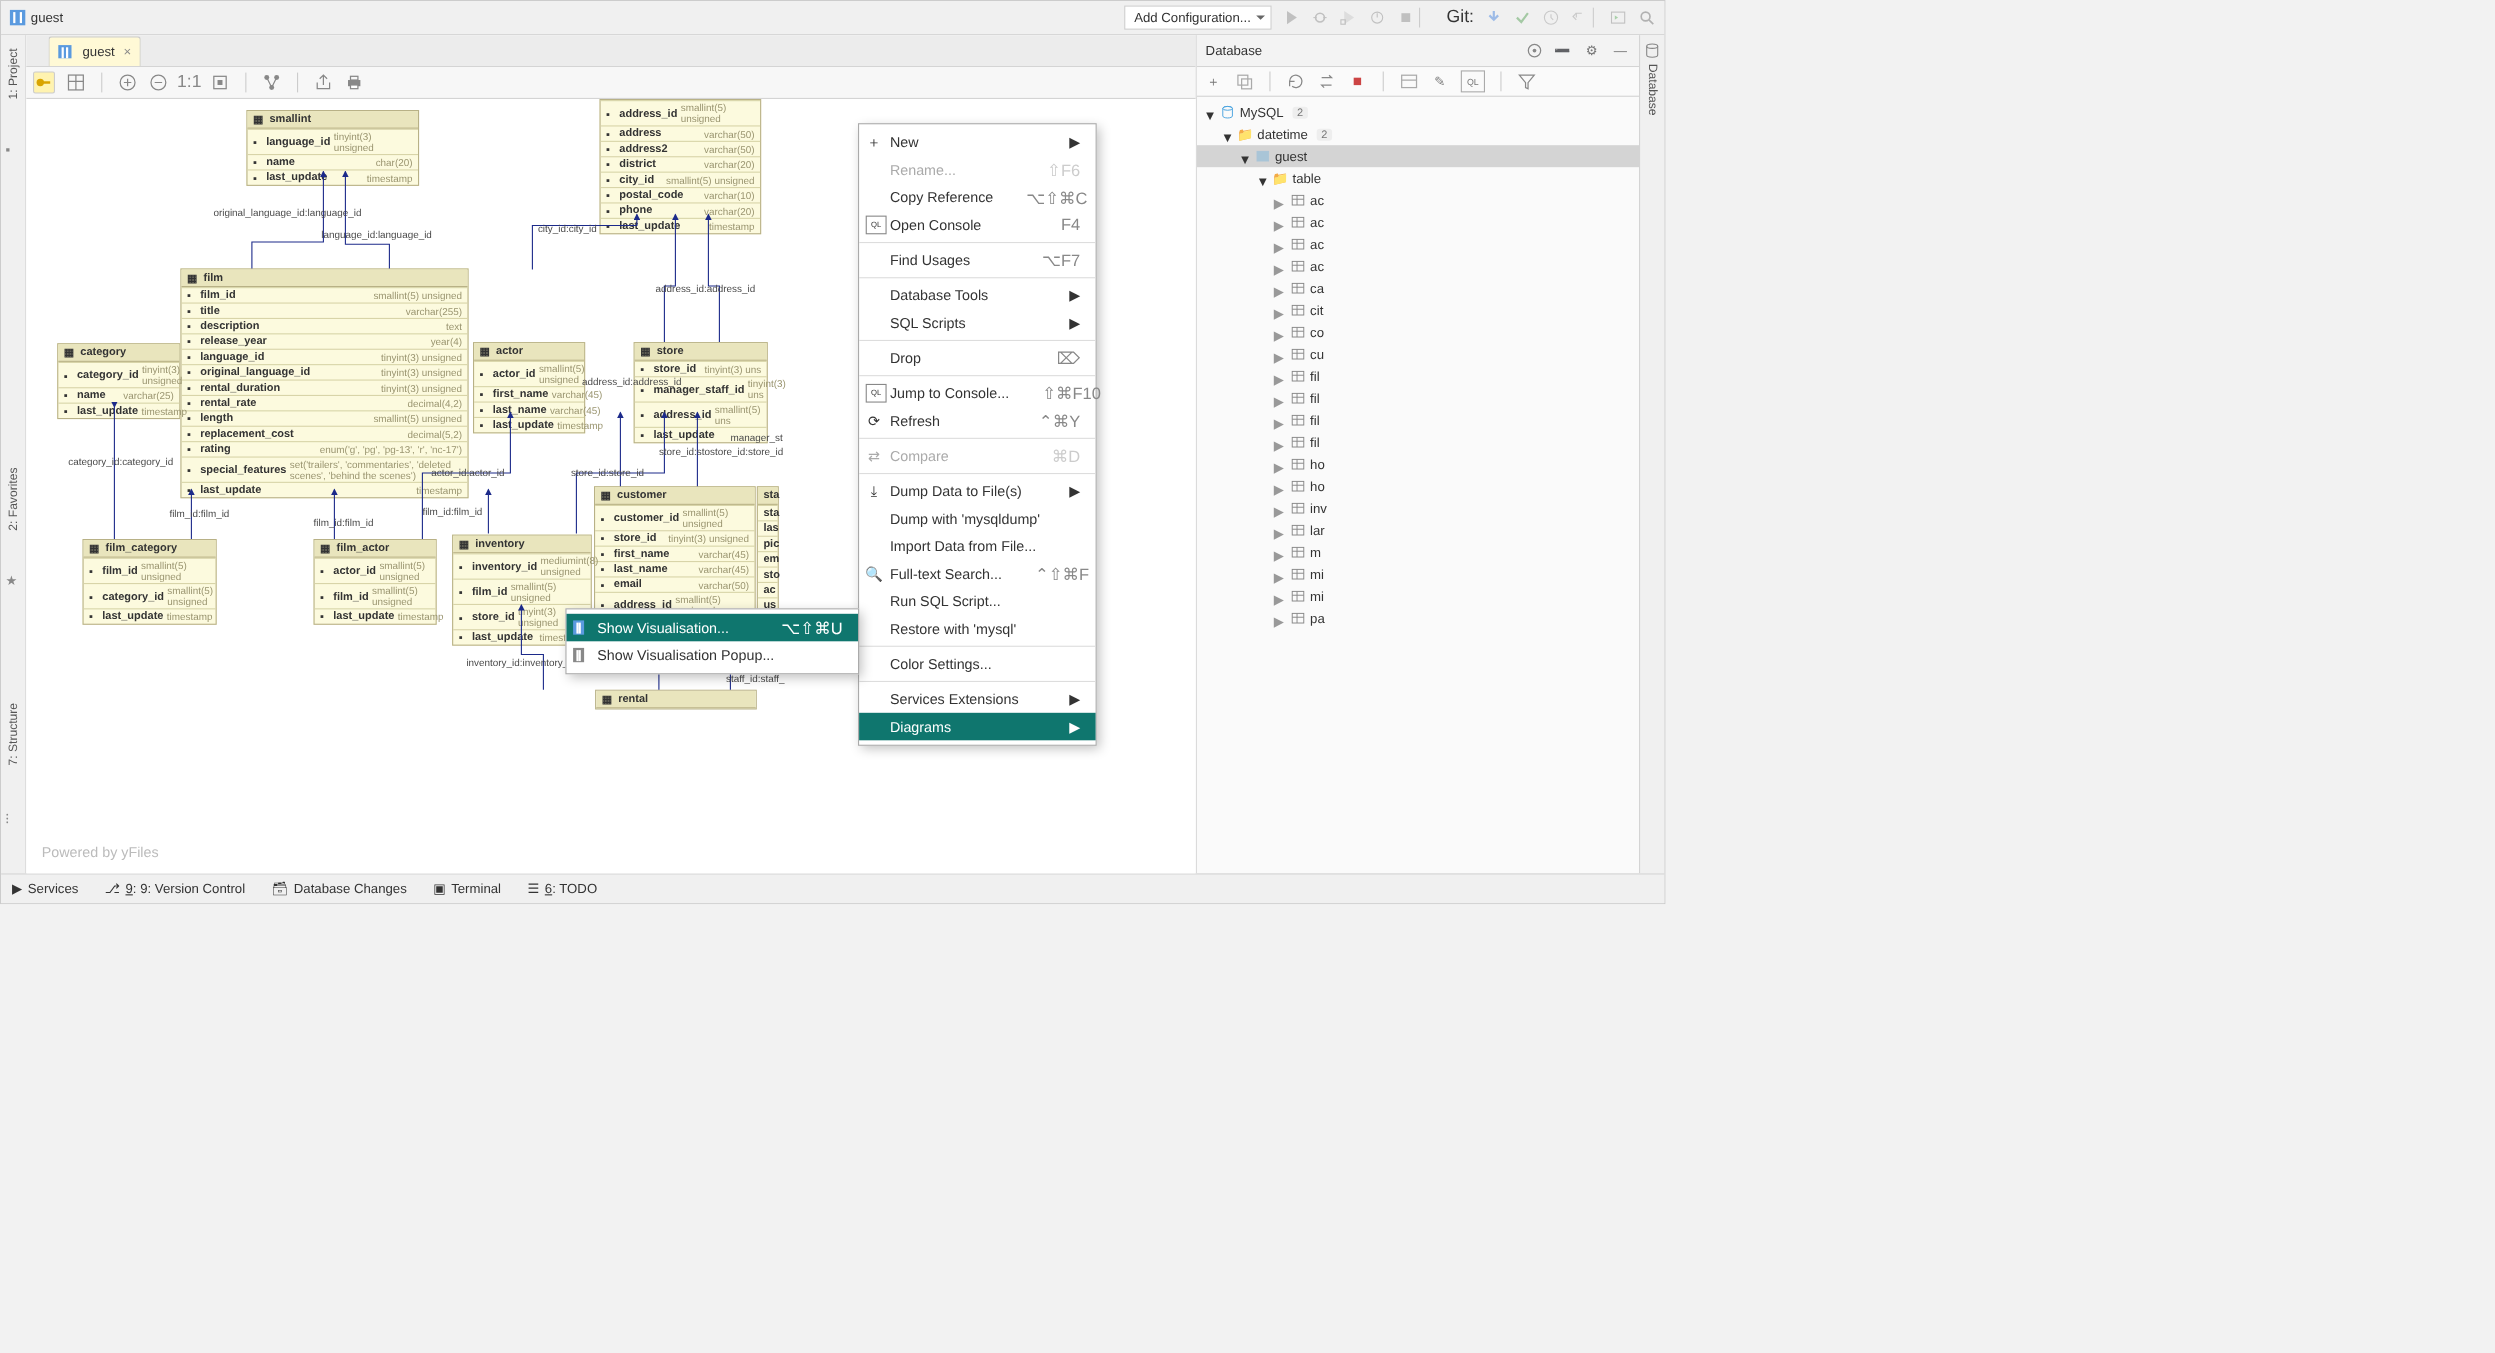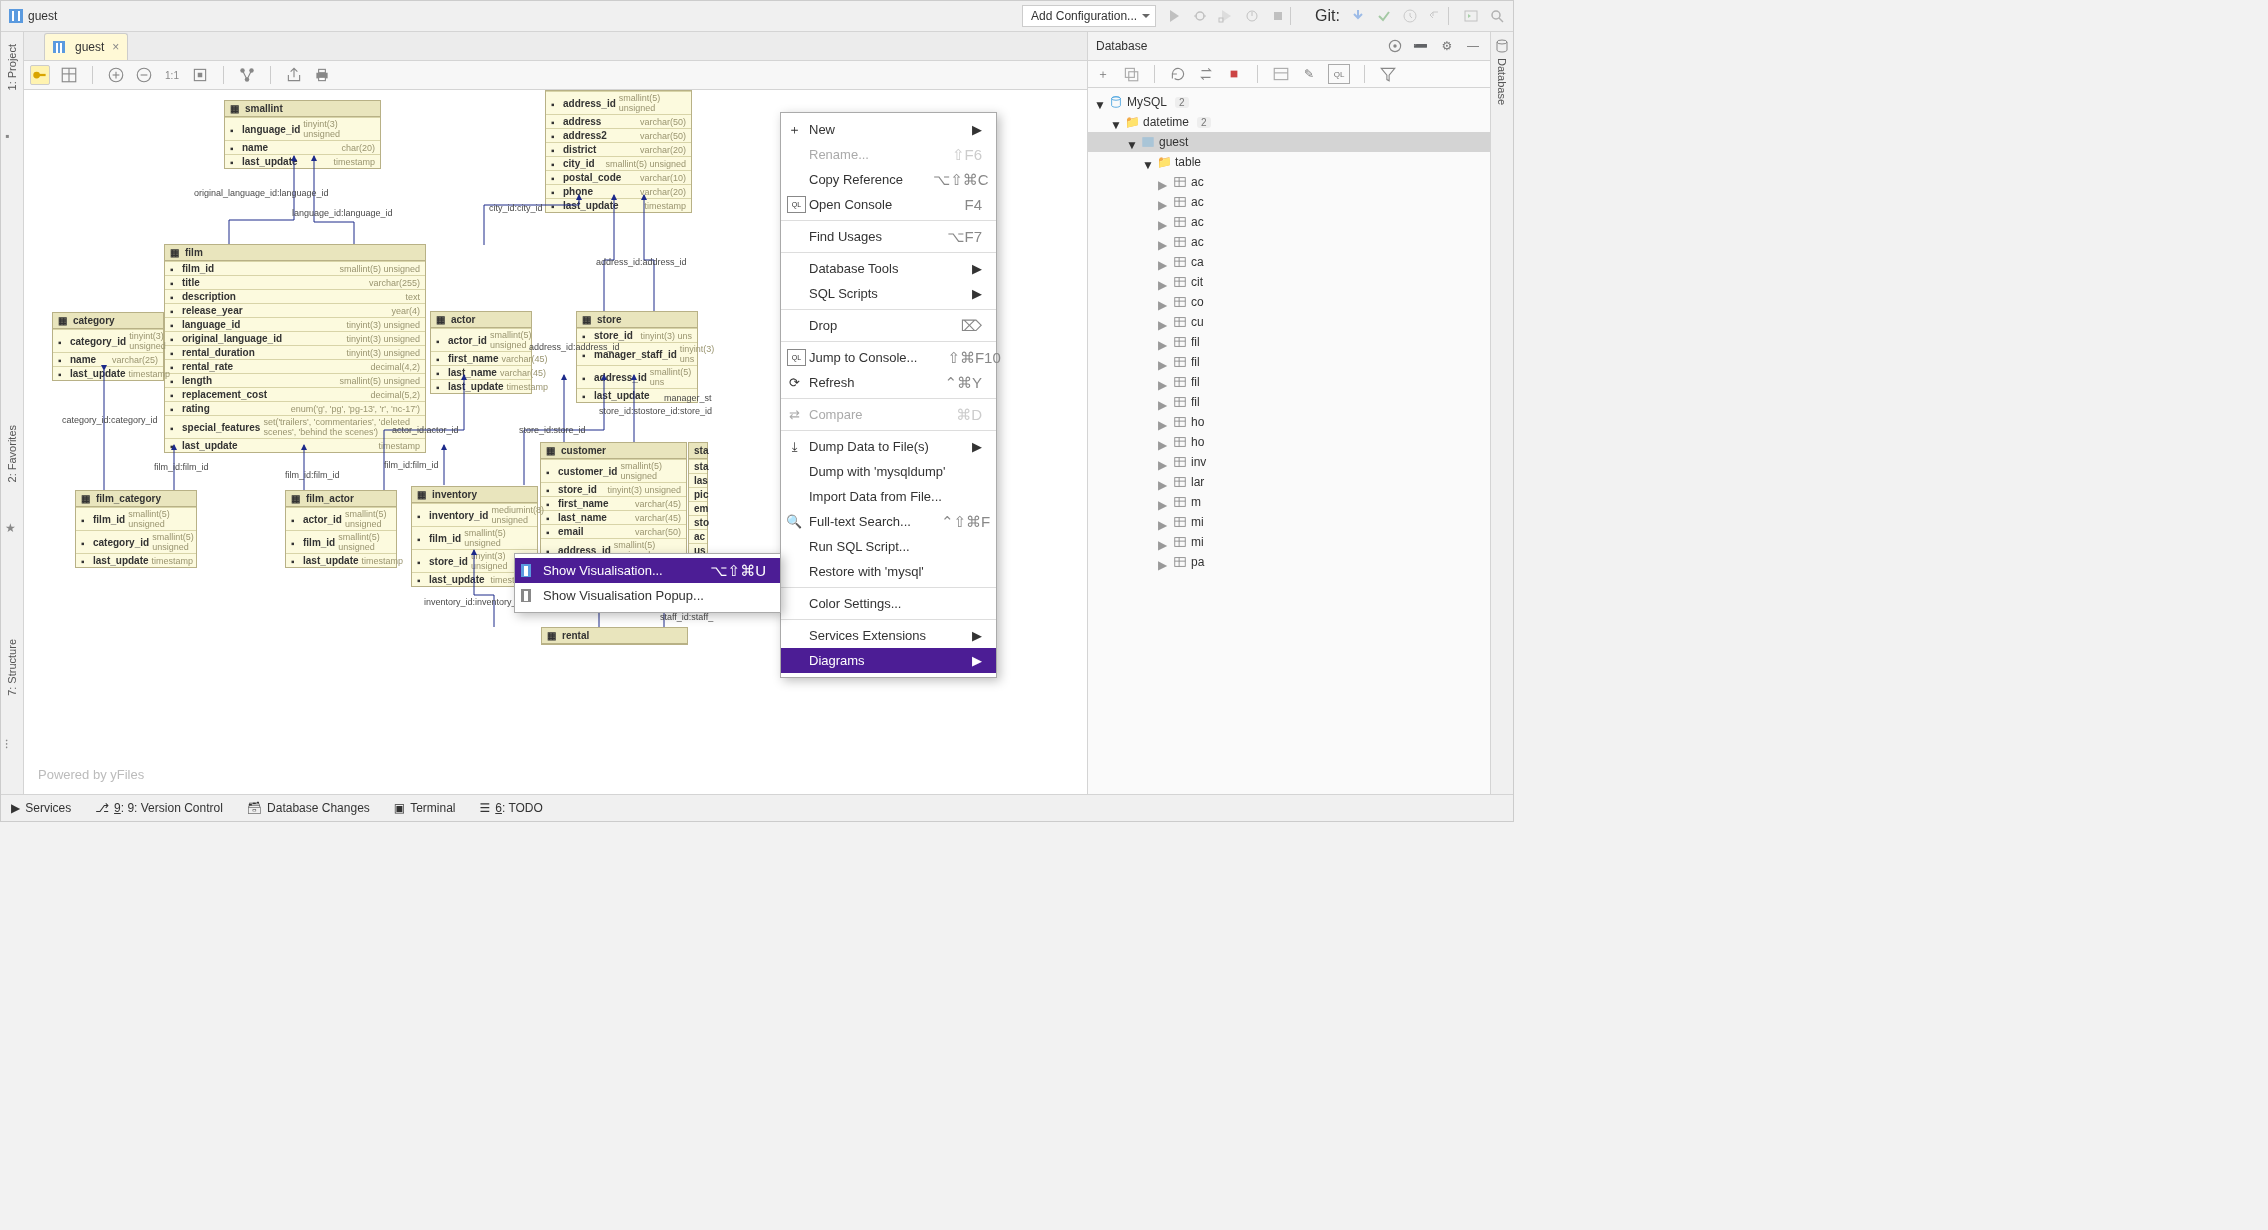--- a/index.html
+++ b/index.html
@@ -47,21 +47,21 @@
 .tnode.sel{background:#d4d4d4}
 .chip{background:#eee;border-radius:3px;padding:0 4px;font-size:10px;color:#777;margin-left:4px}
 .rightbar{width:22px;background:#f0f0f0;border-left:1px solid #d4d4d4;display:flex;flex-direction:column;align-items:center;padding-top:6px}
 .menu{position:absolute;background:#fff;border:1px solid #aaa;box-shadow:3px 3px 10px rgba(0,0,0,.25);font-size:13px;padding:4px 0;z-index:50}
 .mitem{height:25px;display:flex;align-items:center;padding:0 14px 0 28px;position:relative;white-space:nowrap}
 .mitem.dis{color:#aaa}
 .mitem .sc{margin-left:auto;padding-left:30px;color:#888;font-size:15px}
 .mitem.dis .sc{color:#ccc}
 .mitem .sub{margin-left:auto;padding-left:20px}
 .mitem .lic{position:absolute;left:6px;width:15px;height:15px;display:flex;align-items:center;justify-content:center}
-.mitem.hl{background:#4c1d95;color:#fff}
+.mitem.hl{background:#0f766e;color:#fff}
 .mitem.hl .sc{color:#fff}
 .msep{height:1px;background:#ddd;margin:3px 0}
 .submenu{position:absolute;background:#fff;border:1px solid #aaa;box-shadow:3px 3px 10px rgba(0,0,0,.25);font-size:13px;padding:4px 0;z-index:55}
 .bottombar{height:26px;border-top:1px solid #d4d4d4;display:flex;align-items:center;padding:0 10px;gap:24px;background:#f0f0f0;font-size:12px}
 .bitem{display:flex;align-items:center;gap:5px}
 .pow{position:absolute;left:14px;bottom:12px;color:#bbb;font-size:13px;font-style:normal}
 .tkey{background:#fcfade;border:1px solid #ccc;border-radius:2px}
 </style>
 </head>
 <body>
@@ -185,21 +185,21 @@
               <line x1="5" y1="8" x2="11" y2="8" stroke="#888"></line>
               <line x1="8" y1="5" x2="8" y2="11" stroke="#888"></line>
             </svg>
           </span>
     <span class="tbtn">
             <svg viewBox="0 0 16 16">
               <circle cx="8" cy="8" r="6" fill="none" stroke="#888"></circle>
               <line x1="5" y1="8" x2="11" y2="8" stroke="#888"></line>
             </svg>
           </span>
-    <span class="tbtn" style="font-size:10px;color:#888">1:1</span>
+    <span class="tbtn" style="font-size:16px;color:#888">1:1</span>
     <span class="tbtn">
             <svg viewBox="0 0 16 16">
               <rect x="3" y="3" width="10" height="10" fill="none" stroke="#888"></rect>
               <rect x="6" y="6" width="4" height="4" fill="#888"></rect>
             </svg>
           </span>
     <div class="sep"></div>
     <span class="tbtn">
             <svg viewBox="0 0 16 16">
               <circle cx="4" cy="4" r="2" fill="#888"></circle>

